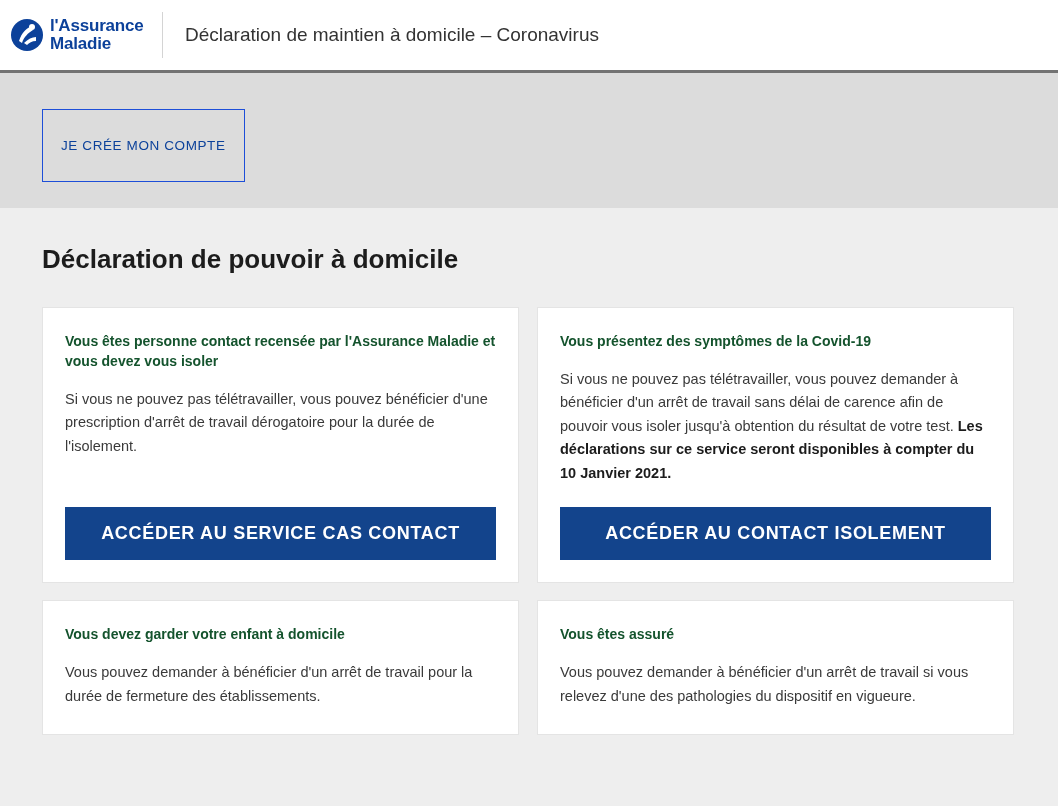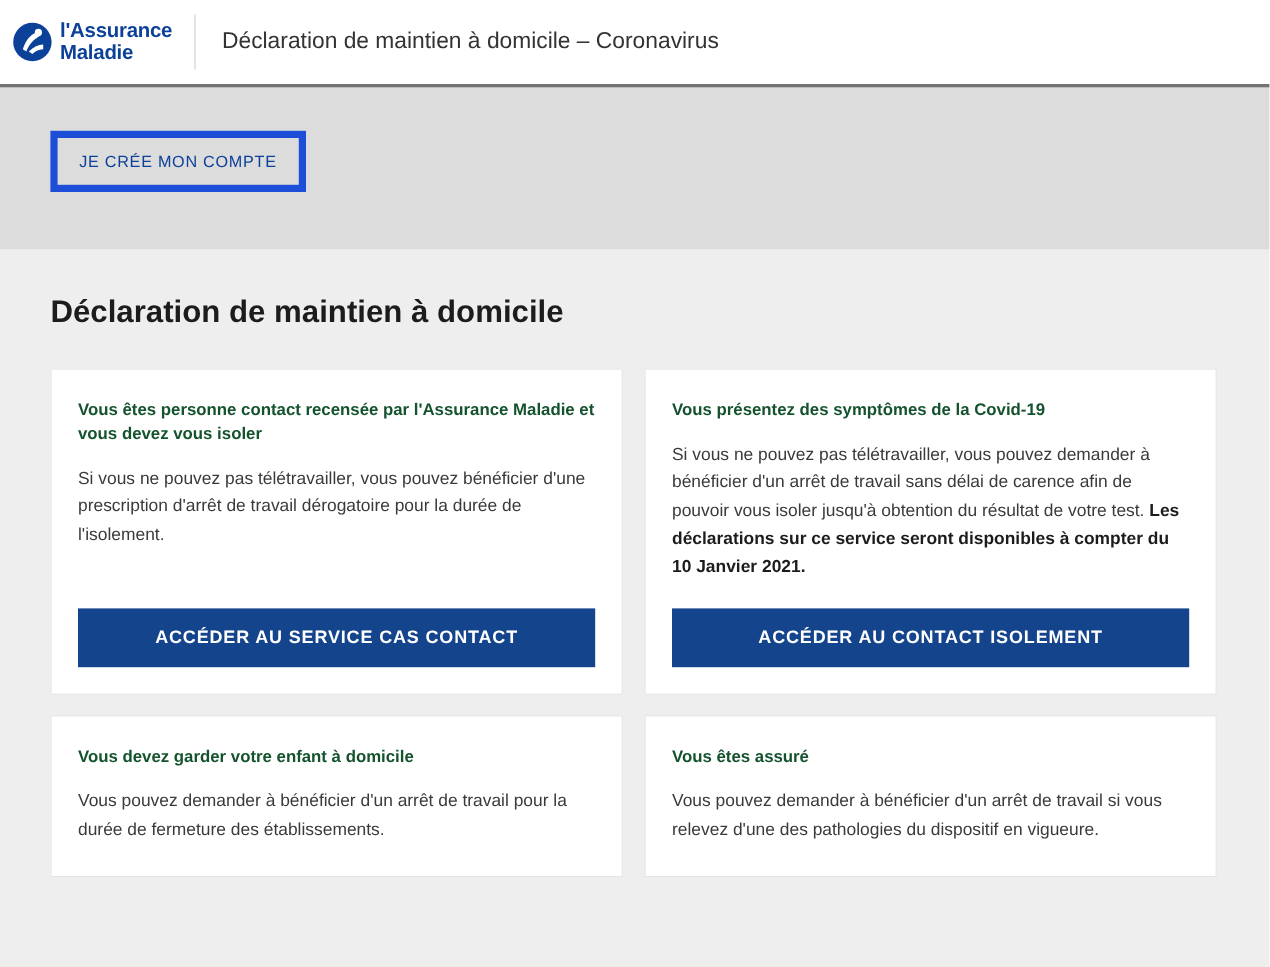--- a/index.html
+++ b/index.html
@@ -75,25 +75,25 @@
   }
   .promo-sub {
     font-size: 14.5px;
     color: #2b2b2b;
     margin: 0;
     line-height: 1.4;
   }
   .promo-btn {
     margin-top: 14px;
     background: transparent;
-    border: 6px solid #1d4ed8;
+    border: 1px solid #1d4ed8;
     color: #0c419a;
     font-size: 13.5px;
     letter-spacing: 0.6px;
-    padding: 12px 18px;
+    padding: 28px 18px;
     cursor: pointer;
     font-family: "Liberation Sans", sans-serif;
     white-space: nowrap;
   }
 
   
   .main {
     background: #eeeeee;
     padding: 36px 42px 0 42px;
     height: calc(806px - 73px - 135px);
@@ -131,21 +131,21 @@
     line-height: 1.62;
     margin: 0;
     flex: 1 1 auto;
   }
   .card-body b { color: #1c1c1c; }
   .card-btn {
     margin-top: 22px;
     background: #13448c;
     color: #ffffff;
     border: none;
-    font-size: 15px;
+    font-size: 18px;
     font-weight: bold;
     letter-spacing: 0.7px;
     padding: 16px 10px;
     cursor: pointer;
     font-family: "Liberation Sans", sans-serif;
     text-align: center;
   }
   .card-row2 { padding-bottom: 26px; }
 </style>
 </head>
@@ -166,21 +166,21 @@
   </div>
   <div class="header-divider"></div>
   <div class="header-title">Déclaration de maintien à domicile – Coronavirus</div>
 </div>
 
 <div class="promo">
   <button class="promo-btn">JE CRÉE MON COMPTE</button>
 </div>
 
 <div class="main">
-  <h1 class="page-title">Déclaration de maintien à domicile</h1>
+  <h1 class="page-title">Déclaration de pouvoir à domicile</h1>
 
   <div class="grid">
 
     <div class="card">
       <h2 class="card-title">Vous êtes personne contact recensée par l'Assurance Maladie et vous devez vous isoler</h2>
       <p class="card-body"><span>Si vous ne pouvez pas télétravailler, vous pouvez bénéficier d'une prescription d'arrêt de travail dérogatoire pour la durée de l'isolement.</span><b></b></p>
       <button class="card-btn">ACCÉDER AU SERVICE CAS CONTACT</button>
     </div>
 
     <div class="card">

